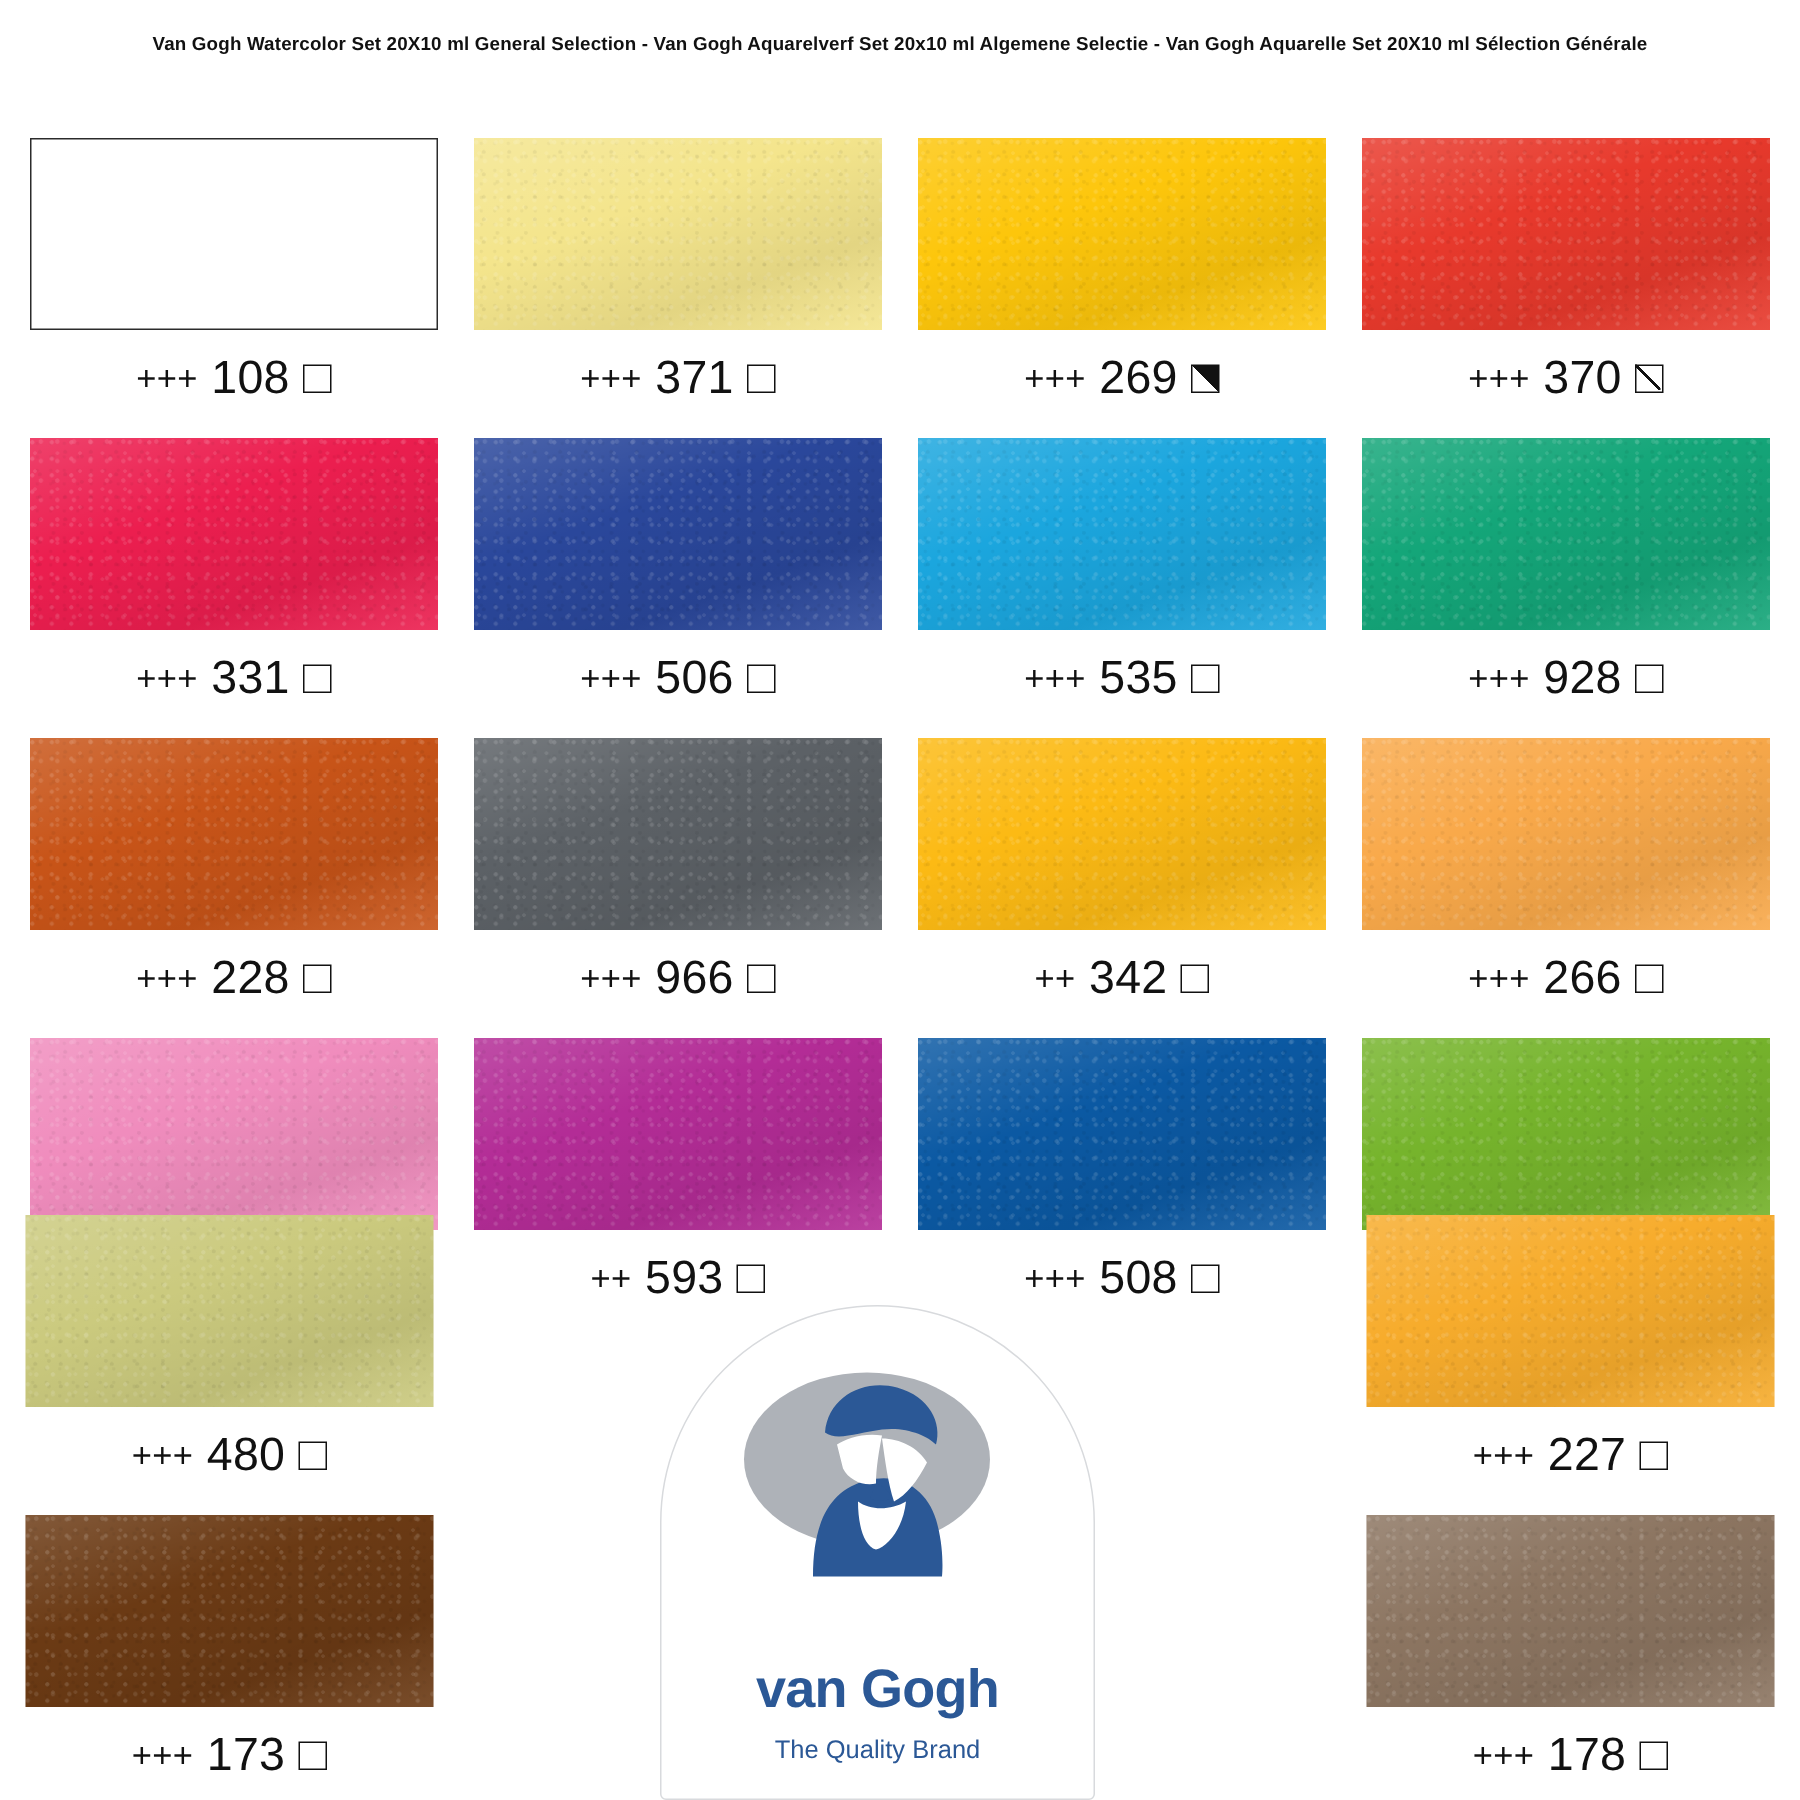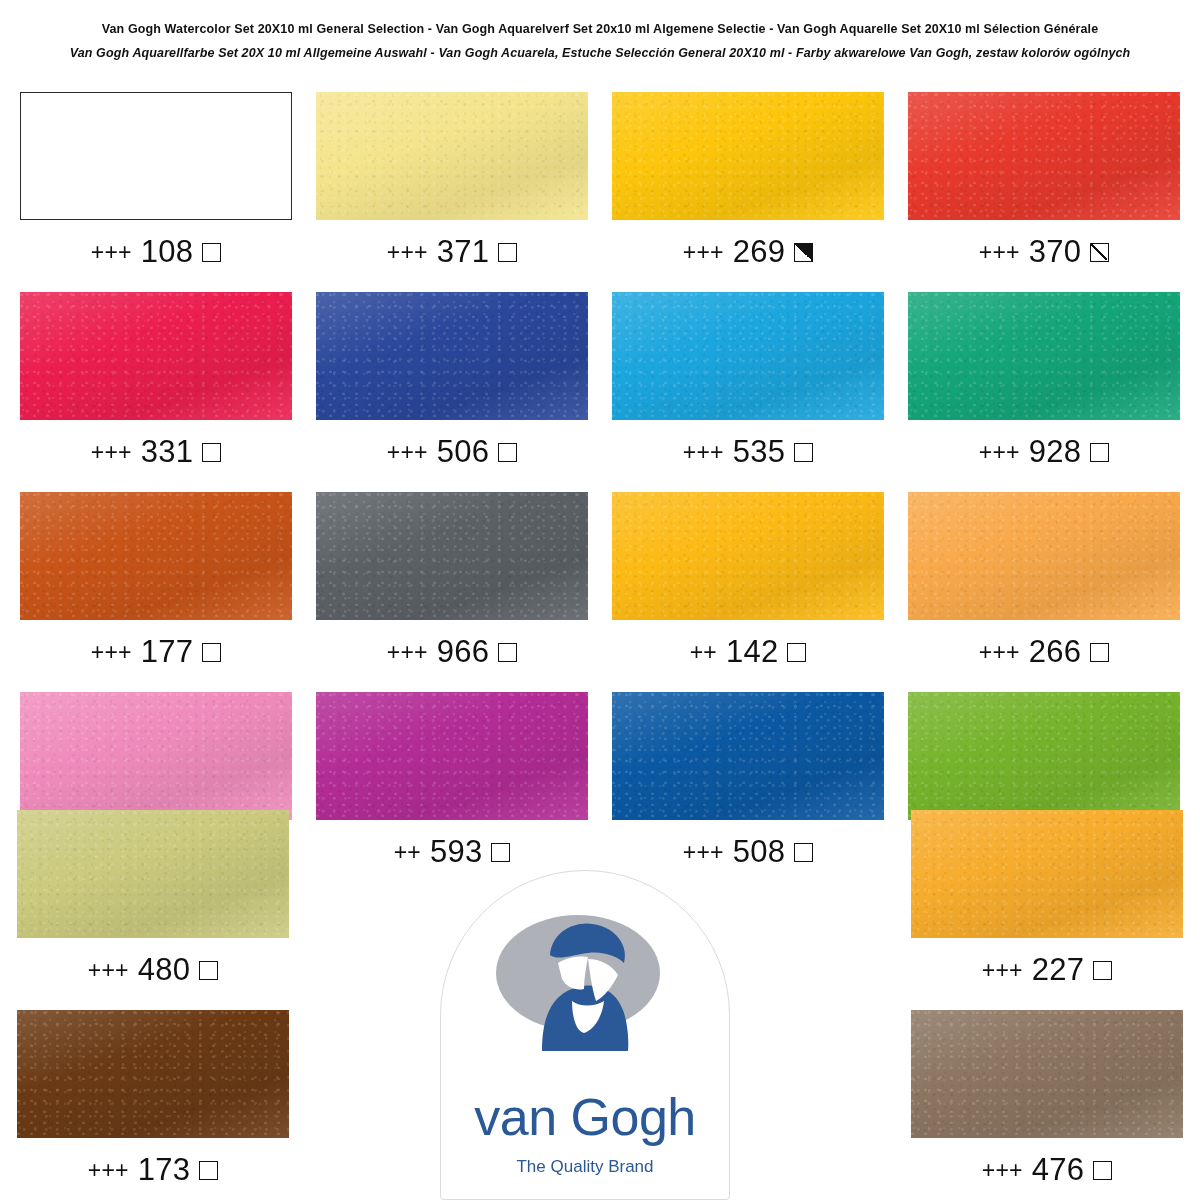--- a/index.html
+++ b/index.html
@@ -169,44 +169,43 @@
     transform: translateX(-50%);
     top: 30px;
     width: 210px;
     height: 170px;
   }
   .brand {
     position: absolute;
     bottom: 52px;
     width: 100%;
     text-align: center;
-    font-size: 52px;
+    font-size: 36px;
     color: #2b5896;
-    font-weight: normal;
+    font-weight: bold;
     letter-spacing: -0.5px;
     font-family: "Liberation Sans", sans-serif;
   }
   .tagline {
     position: absolute;
     bottom: 22px;
     width: 100%;
     text-align: center;
     font-size: 17px;
     color: #2b5896;
     font-family: "Liberation Sans", sans-serif;
   }
 </style>
 </head>
 <body>
 
 <div class="sheet">
 
   <div class="header">
     <div class="header-line">Van Gogh Watercolor Set 20X10 ml General Selection - Van Gogh Aquarelverf Set 20x10 ml Algemene Selectie - Van Gogh Aquarelle Set 20X10 ml Sélection Générale</div>
-    <div class="header-line second">Van Gogh Aquarellfarbe Set 20X 10 ml Allgemeine Auswahl - Van Gogh Acuarela, Estuche Selección General 20X10 ml - Farby akwarelowe Van Gogh, zestaw kolorów ogólnych</div>
   </div>
 
   <div class="grid" id="grid">
       <div class="row">
         <div class="cell">
           <div class="swatch white" style="background: rgb(255, 255, 255);"></div>
           <div class="label">
             <span class="plus">+++</span>
             <span class="num">108</span>
             <span class="box"></span>
@@ -293,21 +292,21 @@
         </div>
       </div>
       <div class="row">
         <div class="cell">
           <div class="swatch" style="background: rgb(200, 84, 24);">
             <div class="grain"></div>
             <div class="wash"></div>
           </div>
           <div class="label">
             <span class="plus">+++</span>
-            <span class="num">177</span>
+            <span class="num">228</span>
             <span class="box"></span>
           </div>
         </div>
         <div class="cell">
           <div class="swatch" style="background: rgb(92, 97, 102);">
             <div class="grain"></div>
             <div class="wash"></div>
           </div>
           <div class="label">
             <span class="plus">+++</span>
@@ -315,21 +314,21 @@
             <span class="box"></span>
           </div>
         </div>
         <div class="cell">
           <div class="swatch" style="background: rgb(252, 186, 20);">
             <div class="grain"></div>
             <div class="wash"></div>
           </div>
           <div class="label">
             <span class="plus">++</span>
-            <span class="num">142</span>
+            <span class="num">342</span>
             <span class="box"></span>
           </div>
         </div>
         <div class="cell">
           <div class="swatch" style="background: rgb(249, 169, 74);">
             <div class="grain"></div>
             <div class="wash"></div>
           </div>
           <div class="label">
             <span class="plus">+++</span>
@@ -440,19 +439,19 @@
             <span class="box"></span>
           </div>
         </div>
         <div class="cell" style="margin-bottom: 22px;">
           <div class="swatch" style="background: rgb(140, 117, 97);">
             <div class="grain"></div>
             <div class="wash"></div>
           </div>
           <div class="label">
             <span class="plus">+++</span>
-            <span class="num">476</span>
+            <span class="num">178</span>
             <span class="box"></span>
           </div>
         </div>
       </div>
   </div>
 </div>
 
 </body></html>

